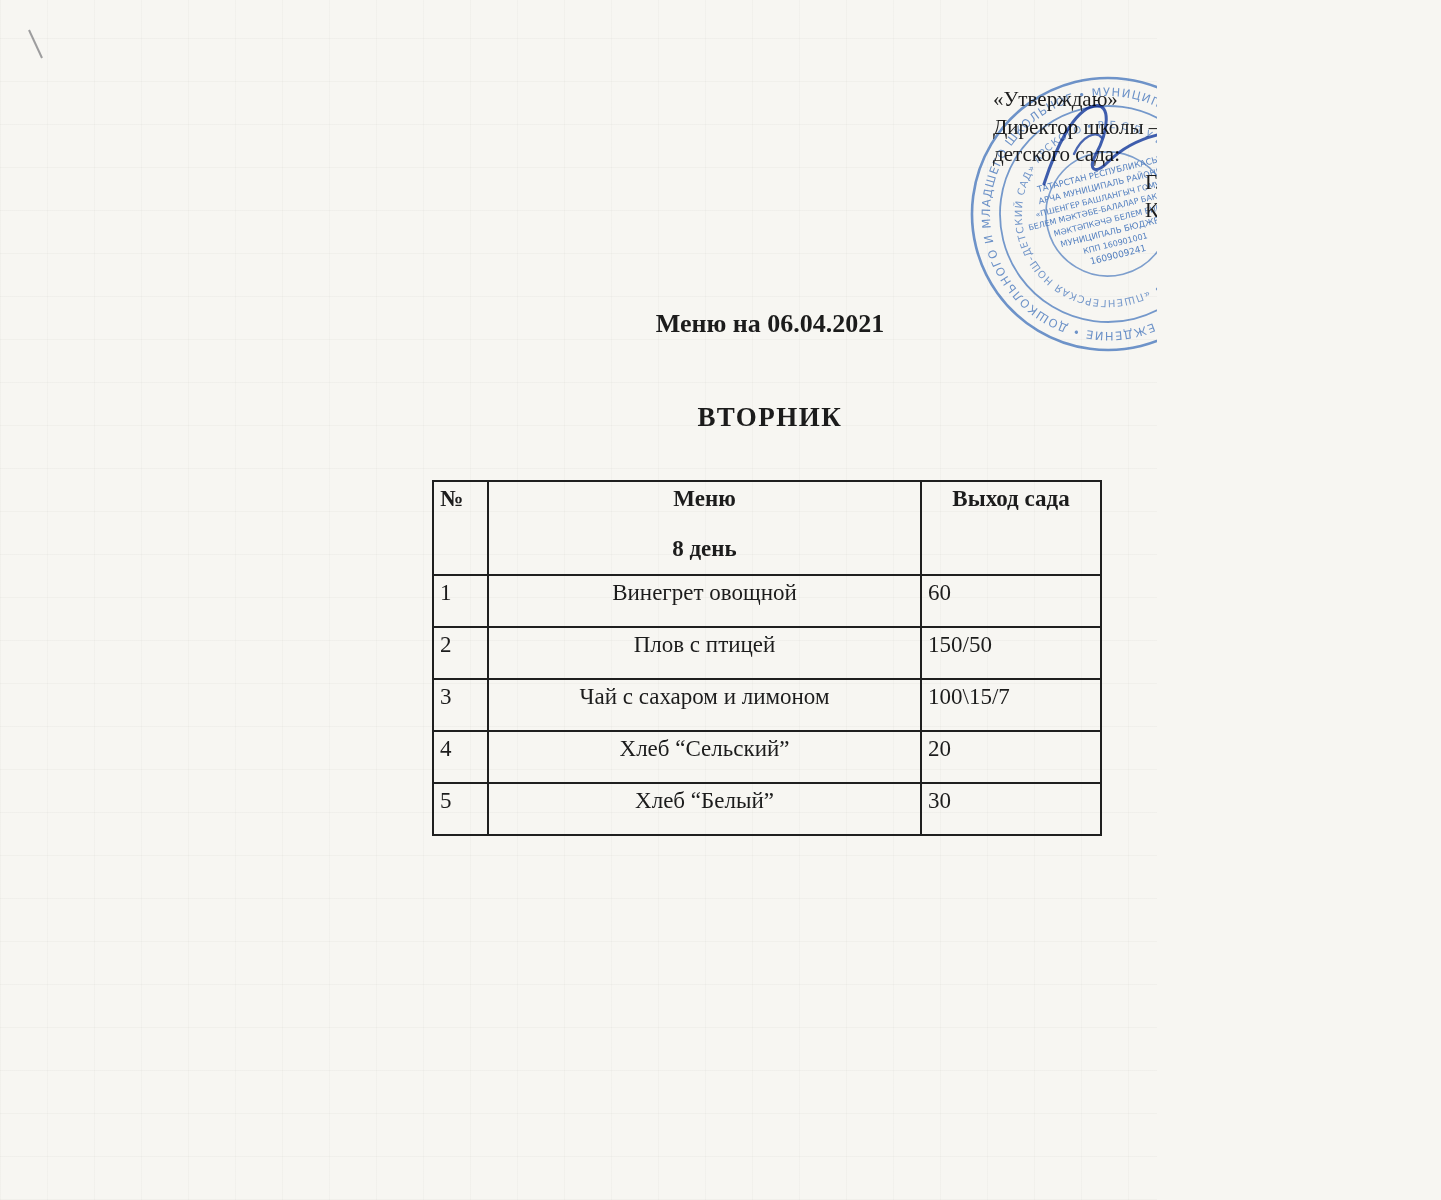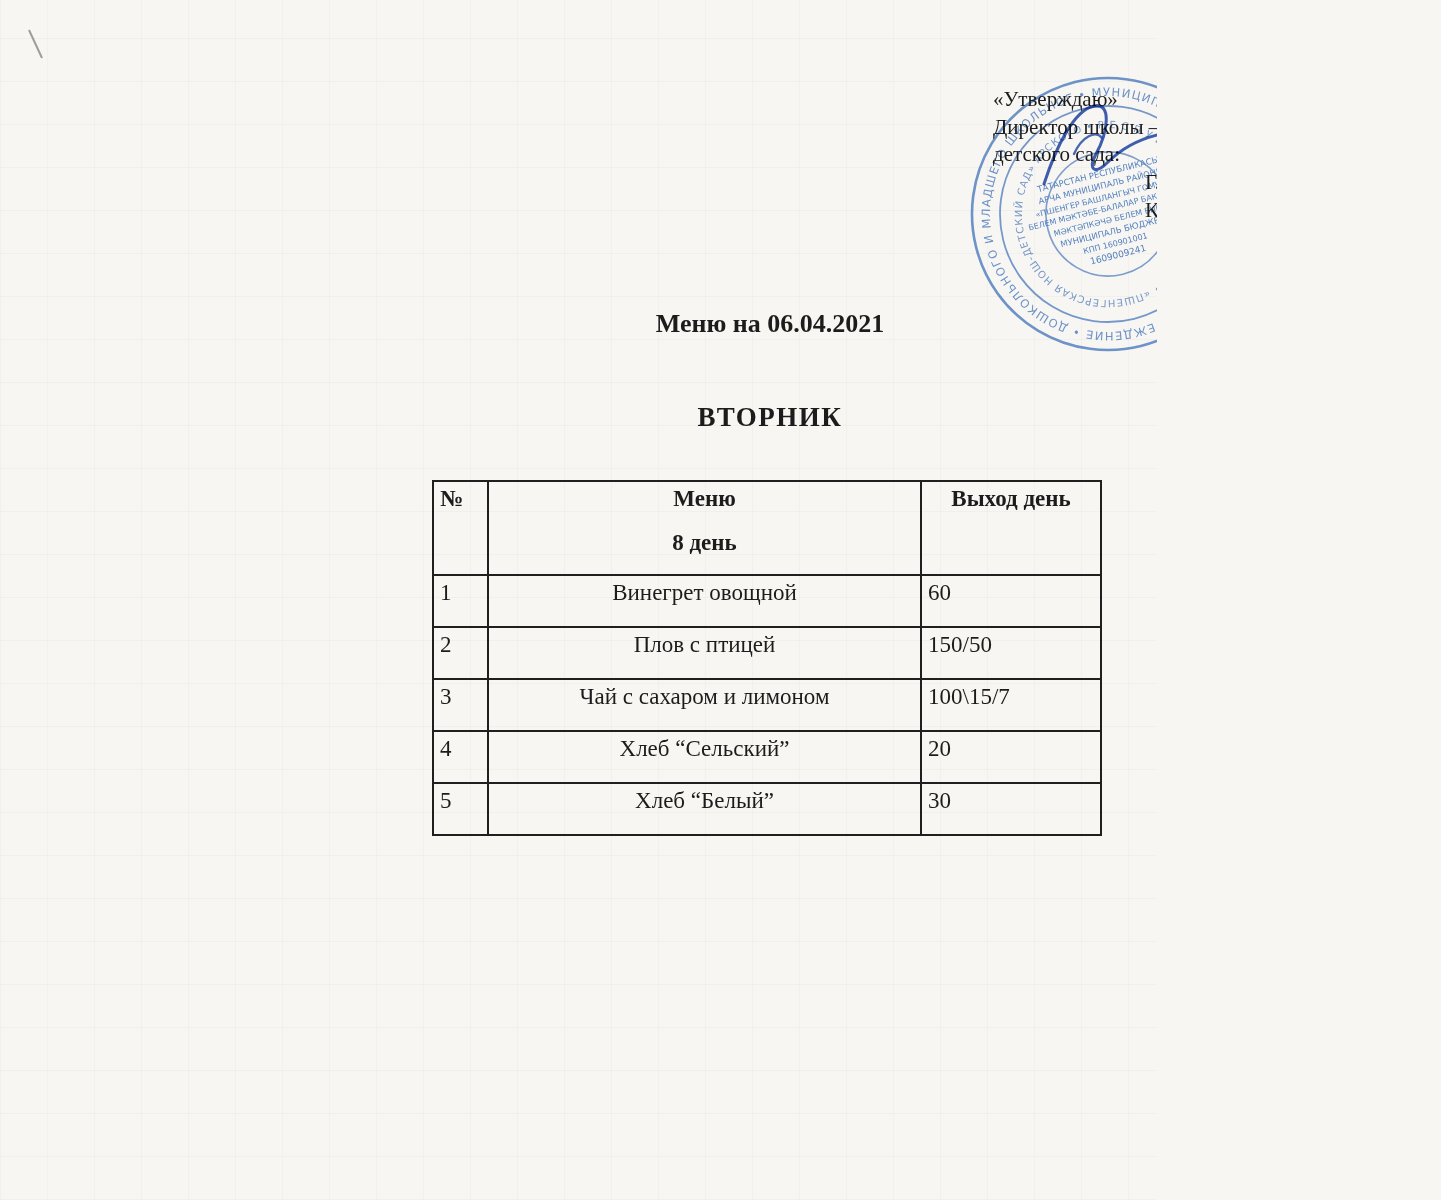--- a/index.html
+++ b/index.html
@@ -60,21 +60,21 @@
     border: 2px solid #1f1f1f;
     padding: 4px 6px;
     vertical-align: top;
     background: transparent;
   }
   .col-num   { width: 55px; }
   .col-dish  { width: 433px; }
   .col-out   { width: 180px; }
   th.h-num   { text-align: left;  font-weight: bold; height: 84px; }
   th.h-menu  { text-align: center; font-weight: bold; }
-  th.h-menu .sub { margin-top: 18px; }
+  th.h-menu .sub { margin-top: 24px; }
   th.h-out   { text-align: center; font-weight: bold; }
   td.c-num   { text-align: left;  height: 42px; padding-left: 8px; }
   td.c-dish  { text-align: center;  padding-left: 10px; }
   td.c-out   { }
 
   
   .stamp {
     position: absolute;
     left: 952px;
     top: 58px;
@@ -167,21 +167,21 @@
         <col class="col-dish">
         <col class="col-out">
     </colgroup>
     <thead>
       <tr>
         <th class="h-num">№</th>
         <th class="h-menu">
           <div>Меню</div>
           <div class="sub">8 день</div>
         </th>
-        <th class="h-out">Выход день</th>
+        <th class="h-out">Выход сада</th>
       </tr>
     </thead>
     <tbody>
       <tr>
         <td class="c-num">1</td>
         <td class="c-dish">Винегрет овощной</td>
         <td class="c-out">60</td>
       </tr>
       <tr>
         <td class="c-num">2</td>

